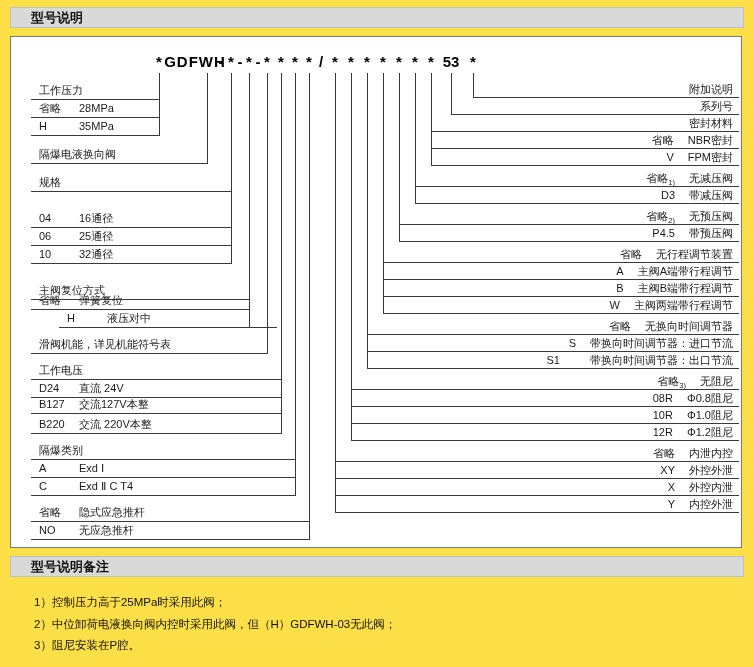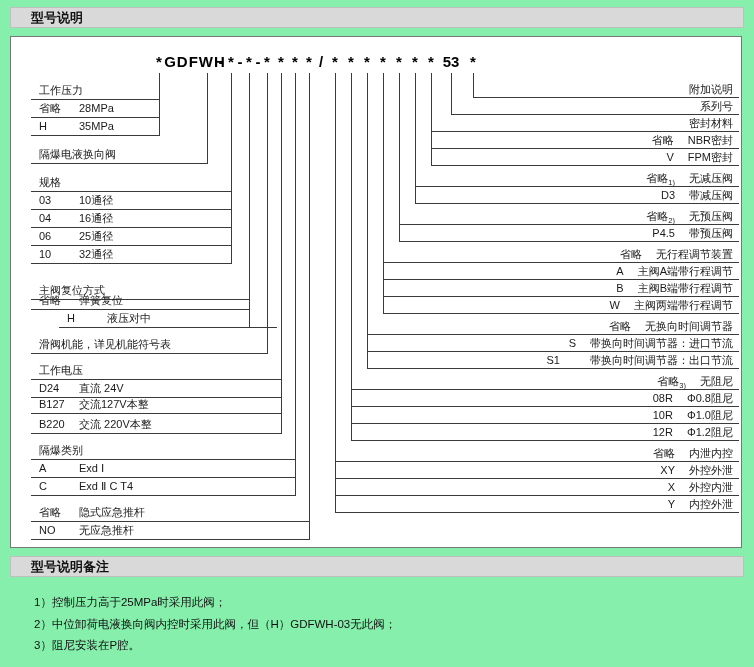--- a/index.html
+++ b/index.html
@@ -1,17 +1,17 @@
 <!DOCTYPE html>
 <html><head>
 <meta charset="utf-8">
 <style>
   html,body{margin:0;padding:0;background:#fff;}
   body{font-family:"Liberation Sans","DejaVu Sans",sans-serif;color:#1a1a1a;}
-  .page{position:relative;width:754px;height:667px;background:#86efac;overflow:hidden;}
+  .page{position:relative;width:754px;height:667px;background:#fde047;overflow:hidden;}
 
   .bar{position:absolute;left:10px;width:734px;height:21px;background:#d9d9d9;
        border:1px solid #bfbfbf;box-sizing:border-box;display:flex;align-items:center;
        padding-left:20px;font-weight:bold;font-size:13px;color:#111;}
   .bar-top{top:7px;}
   .bar-notes{top:556px;}
 
   .diagram{position:absolute;left:10px;top:36px;width:732px;height:512px;
            border:1px solid #777;background:#fff;box-sizing:border-box;}
 
@@ -64,21 +64,20 @@
       <span class="seg" style="left: 420px;">*</span>
       <span class="seg" style="left: 440px;">53</span>
       <span class="seg" style="left: 462px;">*</span>
       <div class="spec-row left" style="top: 46px; left: 20px; width: 128px;"><span class="rtitle">工作压力</span></div>
       <div class="spec-row left" style="top: 64px; left: 20px; width: 128px;"><span class="code">省略</span><span class="desc">28MPa</span></div>
       <div class="spec-row left" style="top: 82px; left: 20px; width: 128px;"><span class="code">H</span><span class="desc">35MPa</span></div>
       <div class="vline" style="left: 148px; top: 36px; height: 63px;"></div>
       <div class="spec-row left" style="top: 110px; left: 20px; width: 176px;"><span class="rtitle">隔爆电液换向阀</span></div>
       <div class="vline" style="left: 196px; top: 36px; height: 91px;"></div>
       <div class="spec-row left" style="top: 138px; left: 20px; width: 200px;"><span class="rtitle">规格</span></div>
-      <div class="spec-row left" style="top: 156px; left: 20px; width: 200px;"><span class="code">03</span><span class="desc">10通径</span></div>
       <div class="spec-row left" style="top: 174px; left: 20px; width: 200px;"><span class="code">04</span><span class="desc">16通径</span></div>
       <div class="spec-row left" style="top: 192px; left: 20px; width: 200px;"><span class="code">06</span><span class="desc">25通径</span></div>
       <div class="spec-row left" style="top: 210px; left: 20px; width: 200px;"><span class="code">10</span><span class="desc">32通径</span></div>
       <div class="vline" style="left: 220px; top: 36px; height: 191px;"></div>
       <div class="spec-row left" style="top: 238px; left: 20px; width: 218px; margin-top: 8px;"><span class="rtitle">主阀复位方式</span></div>
       <div class="spec-row left" style="top: 256px; left: 20px; width: 218px;"><span class="code">省略</span><span class="desc">弹簧复位</span></div>
       <div class="spec-row left" style="top: 274px; left: 20px; width: 218px; margin-left: 28px;"><span class="code">H</span><span class="desc">液压对中</span></div>
       <div class="vline" style="left: 238px; top: 36px; height: 255px;"></div>
       <div class="spec-row left" style="top: 300px; left: 20px; width: 236px;"><span class="rtitle">滑阀机能，详见机能符号表</span></div>
       <div class="vline" style="left: 256px; top: 36px; height: 281px;"></div>

